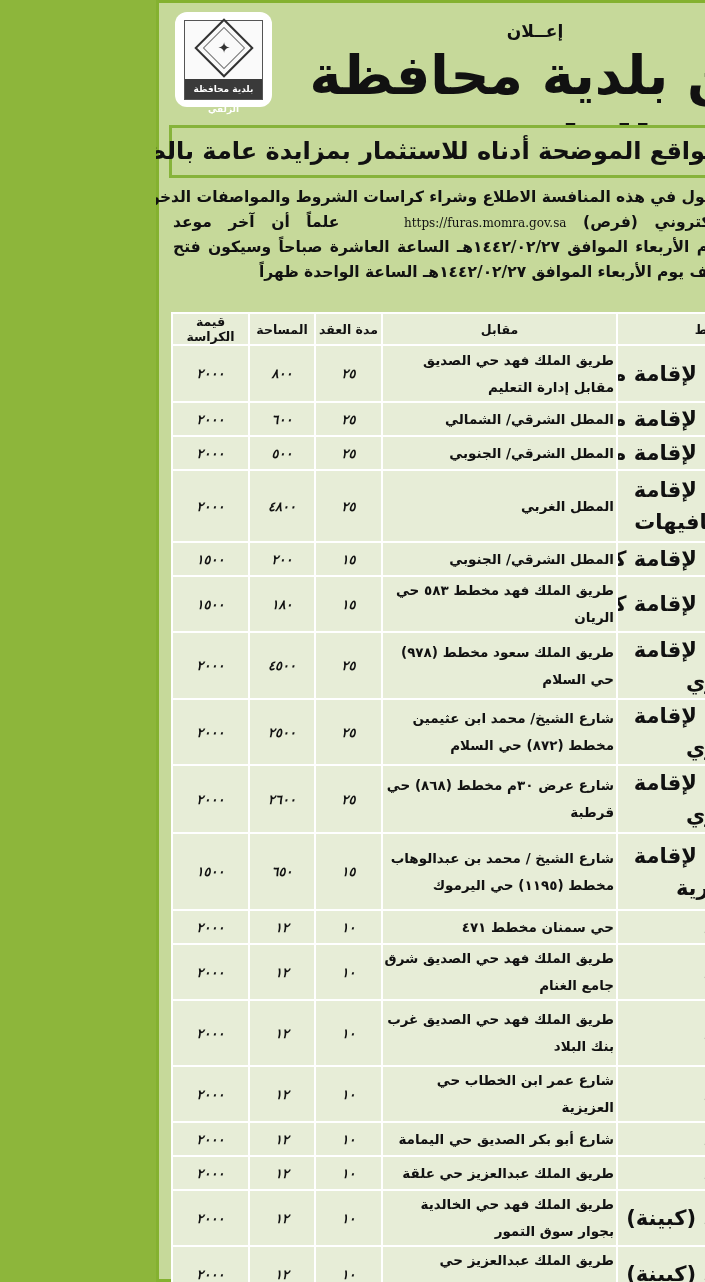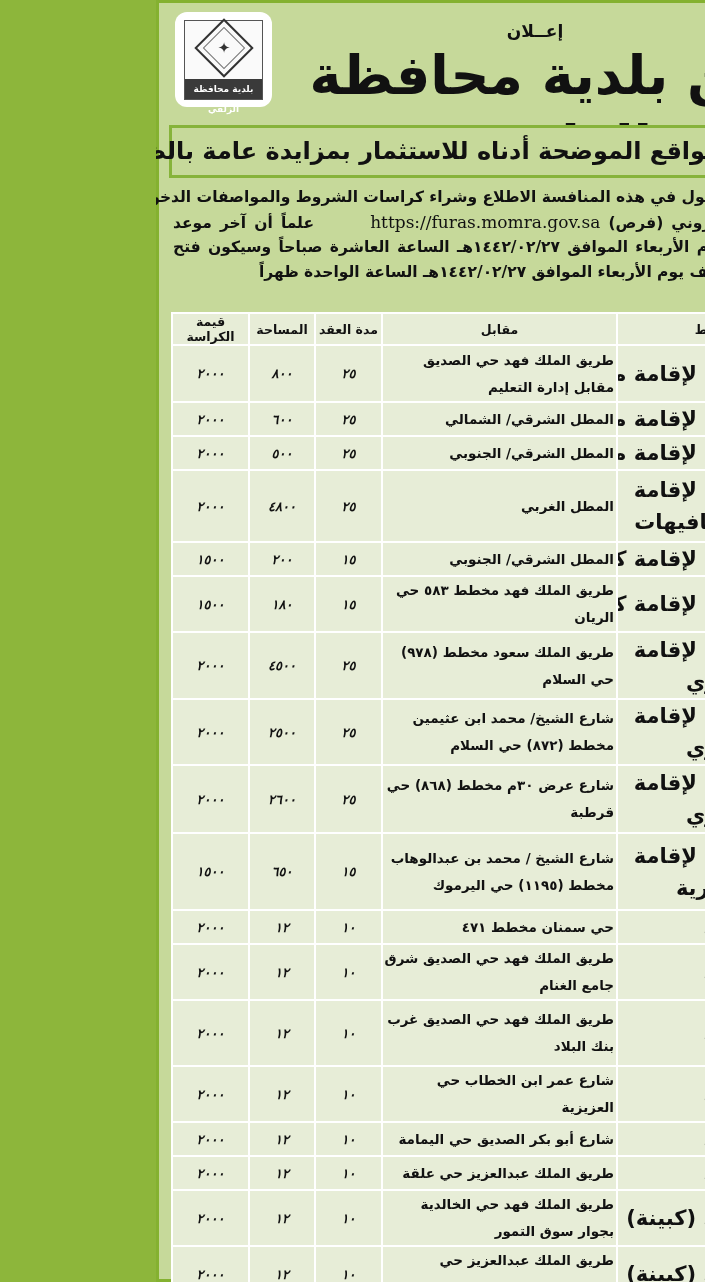--- a/index.html
+++ b/index.html
@@ -51,21 +51,21 @@
     text-align: center; font-size: 24px; font-weight: bold; line-height: 47px;
     white-space: nowrap;
   }
   .body-text {
     position: absolute; left: 14px; top: 182px; width: 678px;
     font-size: 15.5px; font-weight: bold; line-height: 24.5px;
     text-align: justify; text-align-last: center; direction: rtl;
   }
   .body-text .line { display: block; text-align: justify; text-align-last: justify; white-space: nowrap; }
   .body-text .line.last { text-align-last: center; }
-  .url { font-family: "DejaVu Serif", serif; font-weight: normal; font-size: 17px; direction: ltr; unicode-bidi: embed; margin-left: 48px; }
+  .url { font-family: "DejaVu Serif", serif; font-weight: normal; font-size: 12px; direction: ltr; unicode-bidi: embed; margin-left: 48px; }
 
   table.auctions {
     position: absolute; left: 12px; top: 309px; width: 680px;
     border-collapse: collapse; table-layout: fixed; direction: rtl;
     background: #e7edd7;
   }
   table.auctions th, table.auctions td {
     border: 2px solid #ffffff; vertical-align: middle;
   }
   table.auctions th {

